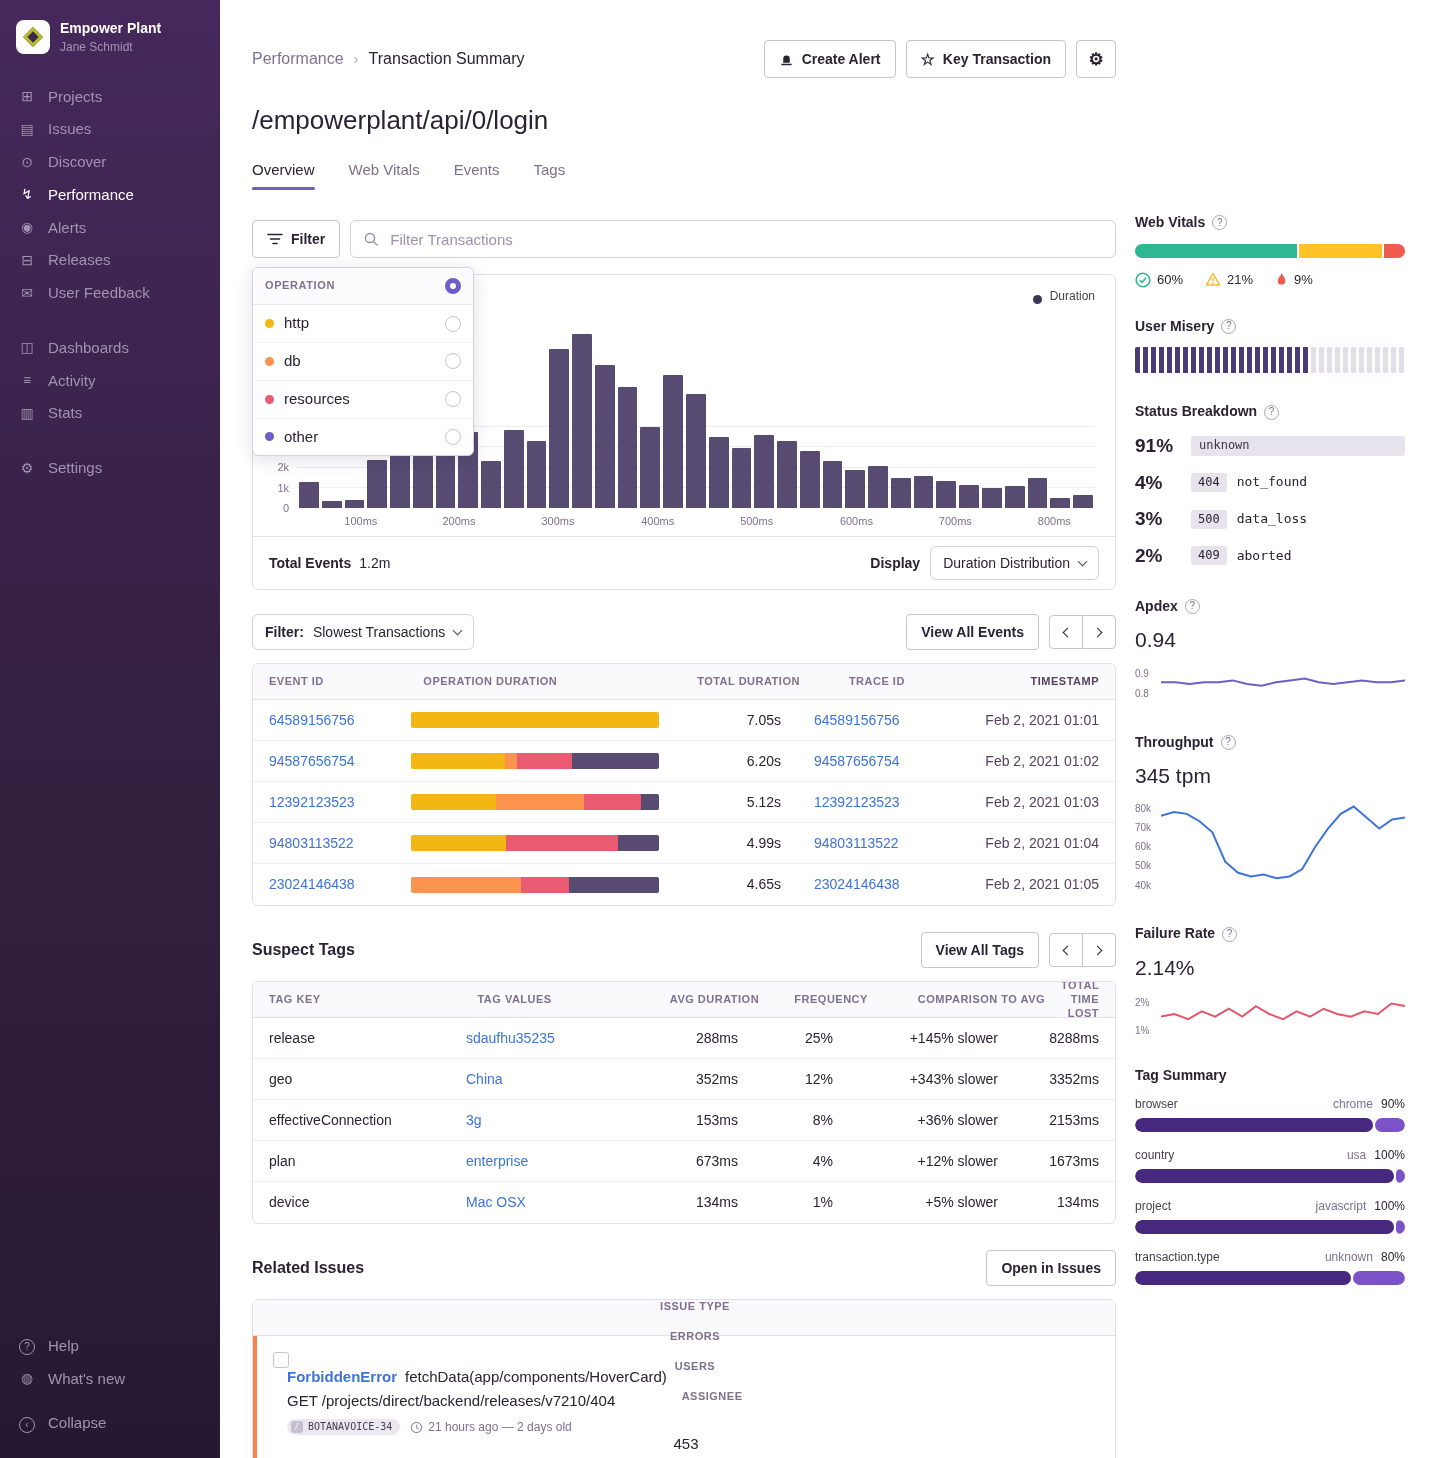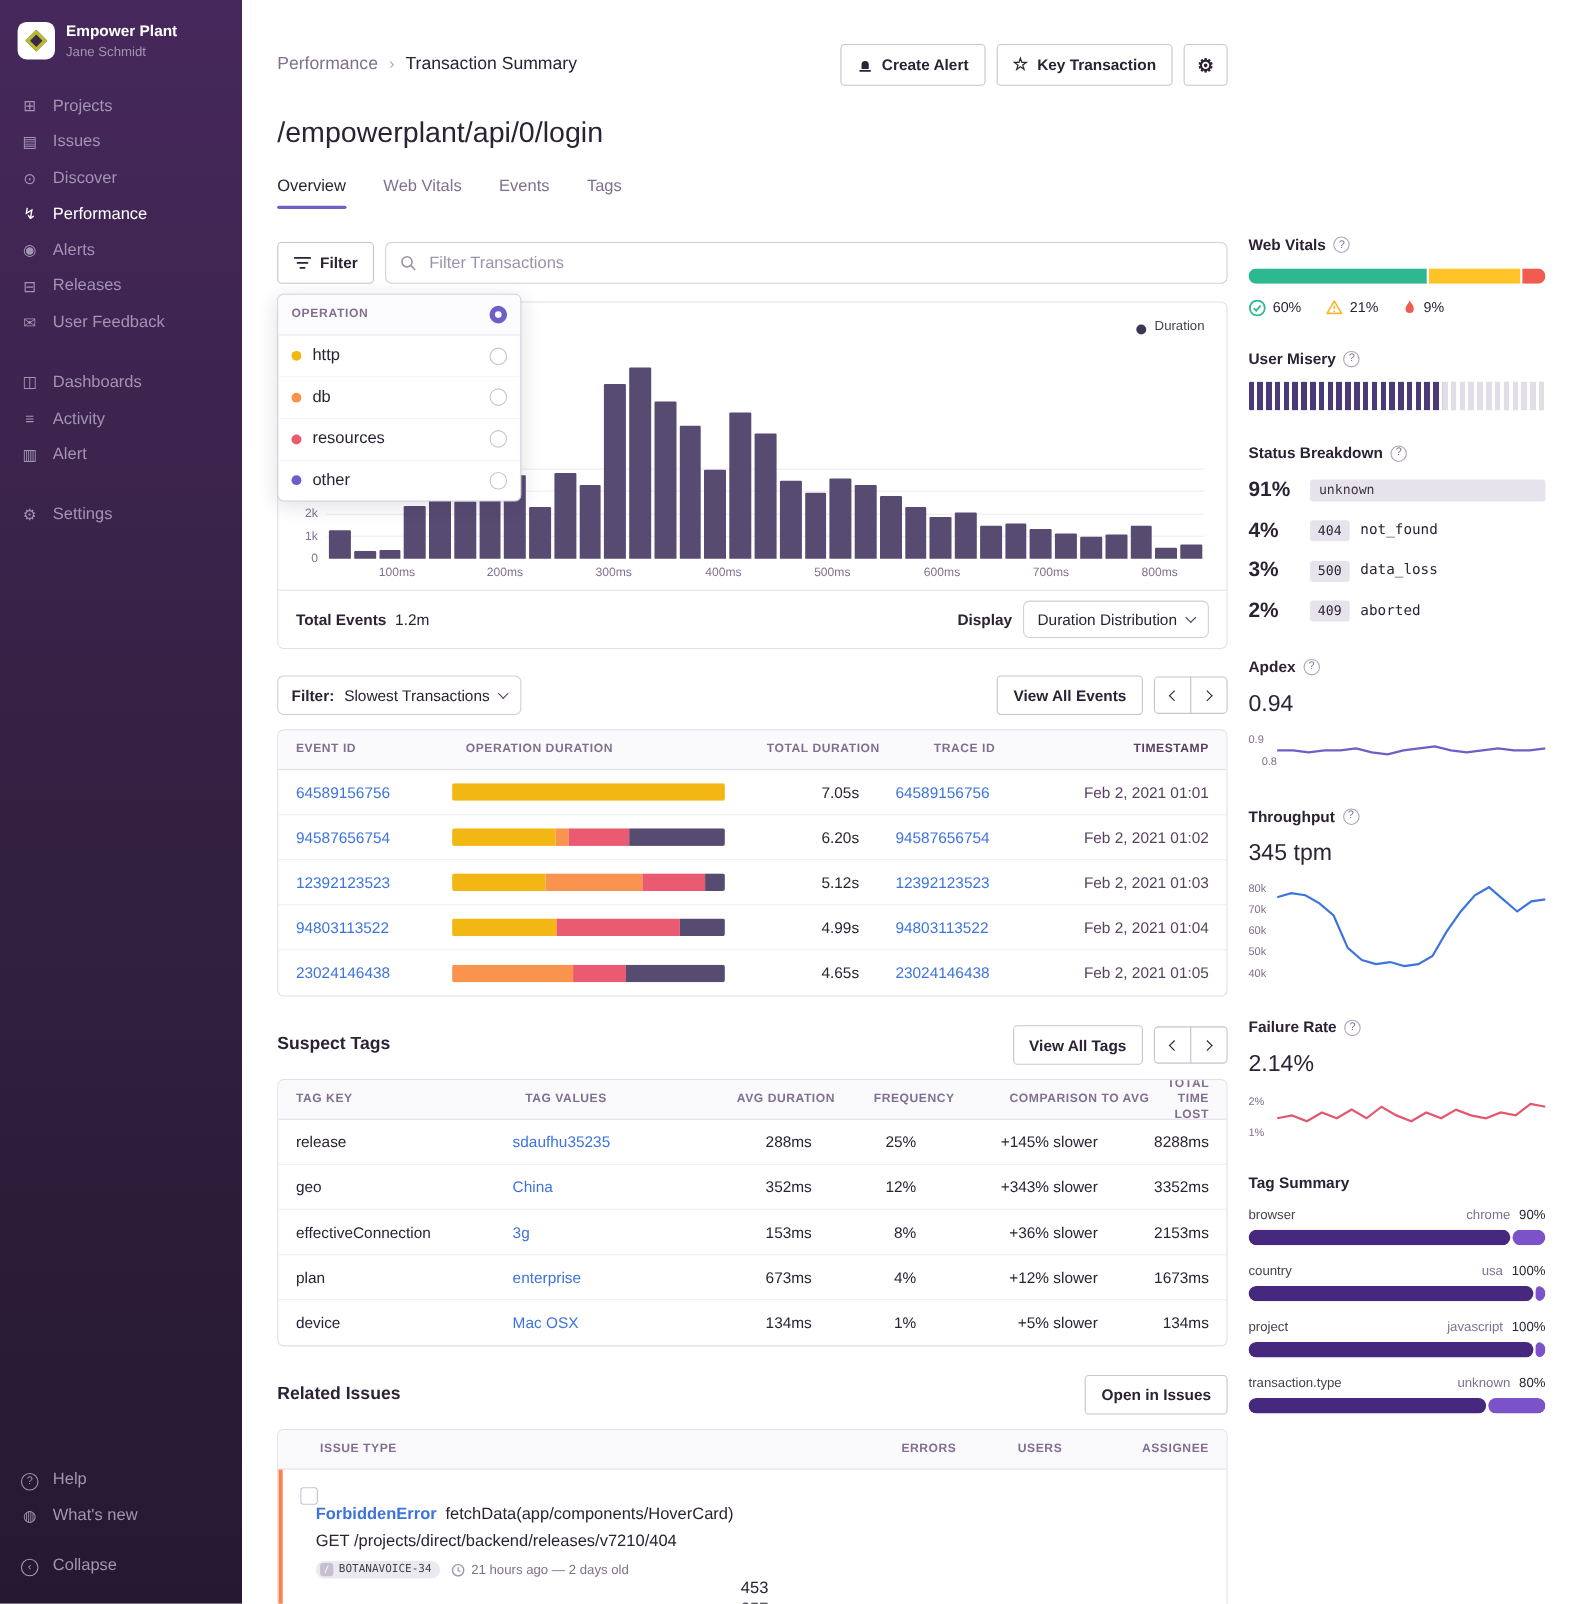--- a/index.html
+++ b/index.html
@@ -115,21 +115,21 @@
   .c-time { flex:1; text-align:right; color:#57415E; }
 
   .t-key { width:197px; }
   .t-val { width:172px; }
   .t-avg { width:100px; text-align:right; }
   .t-freq { width:95px; text-align:right; }
   .t-comp { width:165px; text-align:right; }
   .t-lost { flex:1; text-align:right; }
 
   
-  .issue-thead { padding-left:38px; }
+  .issue-thead { padding-left:38px;flex-direction:column; }
   .i-type { flex:1; }
   .i-err { width:85px; text-align:center; }
   .i-users { width:85px; text-align:center; }
   .i-assignee { width:95px; text-align:right; }
   .issue-row { position:relative; display:flex; padding:13px 16px 11px 20px; font-size:15px;flex-direction:column; }
   .issue-accent { position:absolute; left:0; top:0; bottom:0; width:4px; background:#F9824D; }
   .checkbox { width:16px; height:16px; border:1.5px solid #C9C2D1; border-radius:3px; margin-top:3px; background:#fff; cursor:pointer; }
   .issue-main { flex:1; margin-left:14px; }
   .issue-line1 { display:flex; gap:8px; align-items:baseline; }
   .issue-type-link { font-weight:700; }
@@ -234,21 +234,21 @@
       <div class="nav-item">
           <span class="nav-ic">◫</span>
           <span>Dashboards</span>
         </div>
       <div class="nav-item">
           <span class="nav-ic">≡</span>
           <span>Activity</span>
         </div>
       <div class="nav-item">
           <span class="nav-ic">▥</span>
-          <span>Alert</span>
+          <span>Stats</span>
         </div>
 
       <div class="nav-gap"></div>
       <div class="nav-item">
           <span class="nav-ic">⚙</span>
           <span>Settings</span>
         </div>
     </nav>
 
     <div class="side-foot">
@@ -721,21 +721,21 @@
         <h4 class="rail-title">
             <span>Apdex</span>
             <span class="q-ic">?</span>
           </h4>
         <div class="rail-value">0.94</div>
         <div class="spark-box h-apdex">
             <svg viewBox="0 0 100 100" preserveAspectRatio="none">
               <polyline points="0.00,45.00 5.88,45.00 11.76,50.00 17.65,45.00 23.53,45.00 29.41,40.00 35.29,50.00 41.18,55.00 47.06,45.00 52.94,40.00 58.82,35.00 64.71,45.00 70.59,50.00 76.47,45.00 82.35,40.00 88.24,45.00 94.12,45.00 100.00,40.00" fill="none" stroke="#6C5FC7" stroke-width="2" vector-effect="non-scaling-stroke"></polyline>
             </svg>
             <span class="spark-label" style="top: 25%;">0.9</span>
-            <span class="spark-label" style="top: 75%; margin-left: 12px;">0.8</span>
+            <span class="spark-label" style="top: 75%;">0.8</span>
           </div>
       </div>
 
       <div class="rail-sect">
         <h4 class="rail-title">
             <span>Throughput</span>
             <span class="q-ic">?</span>
           </h4>
         <div class="rail-value">345 tpm</div>
         <div class="spark-box h-thru">

